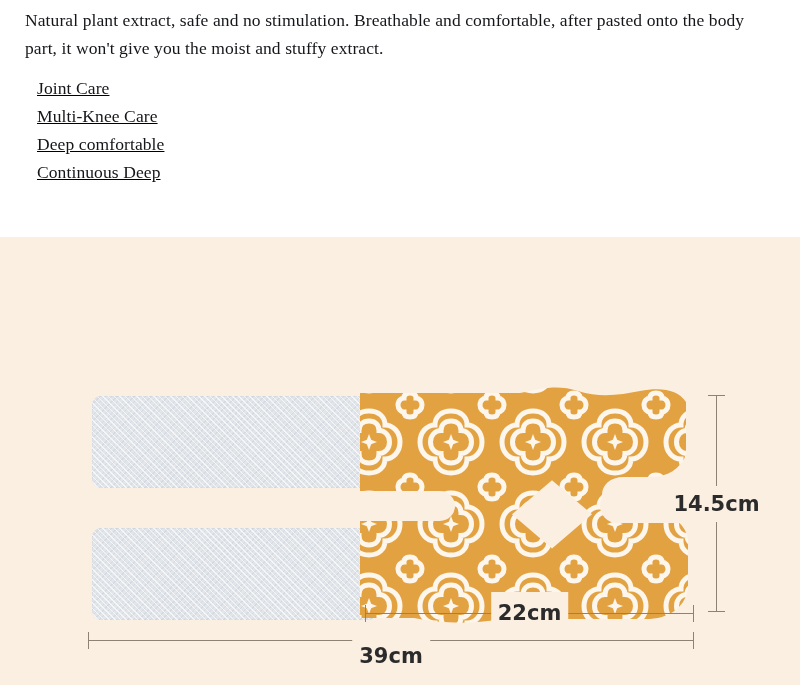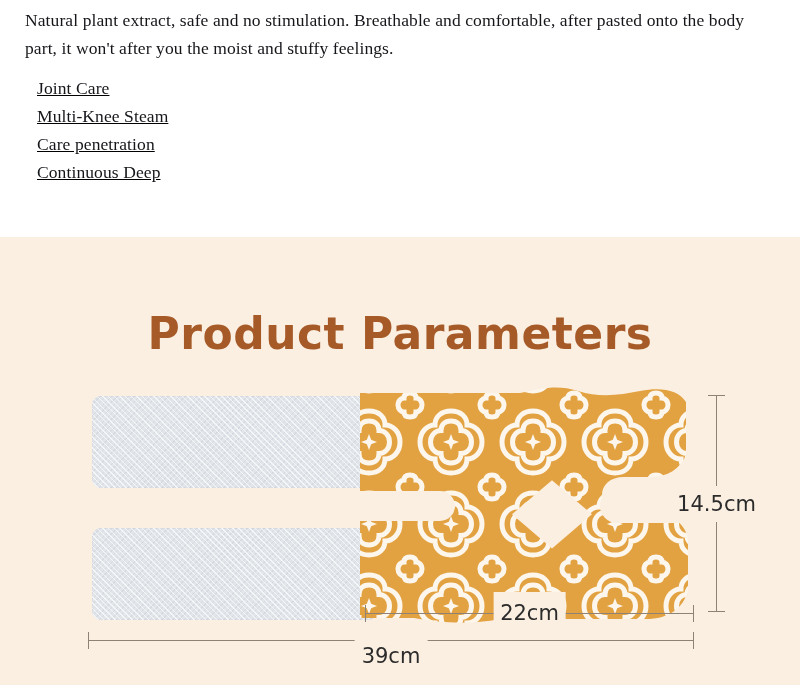--- a/index.html
+++ b/index.html
@@ -73,21 +73,21 @@
       repeating-linear-gradient(-45deg, rgba(180,188,198,.30) 0 1px, rgba(0,0,0,0) 1px 4px);
     opacity:.9;
   }
   #strap-top{left:92px;top:159px;width:285px;height:92px;}
   #strap-bottom{left:92px;top:291px;width:285px;height:92px;}
 
   
   #body-wrap{position:absolute;left:0;top:0;width:800px;height:448px;}
 
   
-  .dim{position:absolute;}
+  .dim{position:absolute;font-weight:bold;}
   .dim-line-h{
     position:absolute;height:1px;background:#8e8276;
   }
   .dim-tick-v{
     position:absolute;width:1px;height:17px;background:#8e8276;
   }
   .dim-line-v{
     position:absolute;width:1px;background:#8e8276;
   }
   .dim-tick-h{
@@ -106,33 +106,32 @@
   #dim-39 .dim-label{left:50%;transform:translate(-50%,-50%);top:16px;}
   #dim-145 .dim-label{
     left:50%;top:50%;transform:translate(-50%,-50%);
     padding:6px 0;
   }
 </style>
 </head>
 <body>
 
 <section id="desc-section">
-  <p class="desc-paragraph">Natural plant extract, safe and no stimulation. Breathable and comfortable, after pasted onto the body part, it won't after you the moist and stuffy feelings.</p>
+  <p class="desc-paragraph">Natural plant extract, safe and no stimulation. Breathable and comfortable, after pasted onto the body part, it won't give you the moist and stuffy extract.</p>
 
   <ul class="feature-list">
     <li>Joint Care</li>
-    <li>Multi-Knee Steam</li>
-    <li>Care penetration</li>
+    <li>Multi-Knee Care</li>
+    <li>Deep comfortable</li>
     <li>Continuous Deep</li>
   </ul>
 </section>
 
 <section id="params-section">
 
-  <h1 id="params-title">Product Parameters</h1>
 
   <div id="product-figure">
 
     <div class="strap" id="strap-top"></div>
     <div class="strap" id="strap-bottom"></div>
 
     <div id="body-wrap">
       <svg width="800" height="448" viewBox="0 0 800 448">
         <defs>
 

